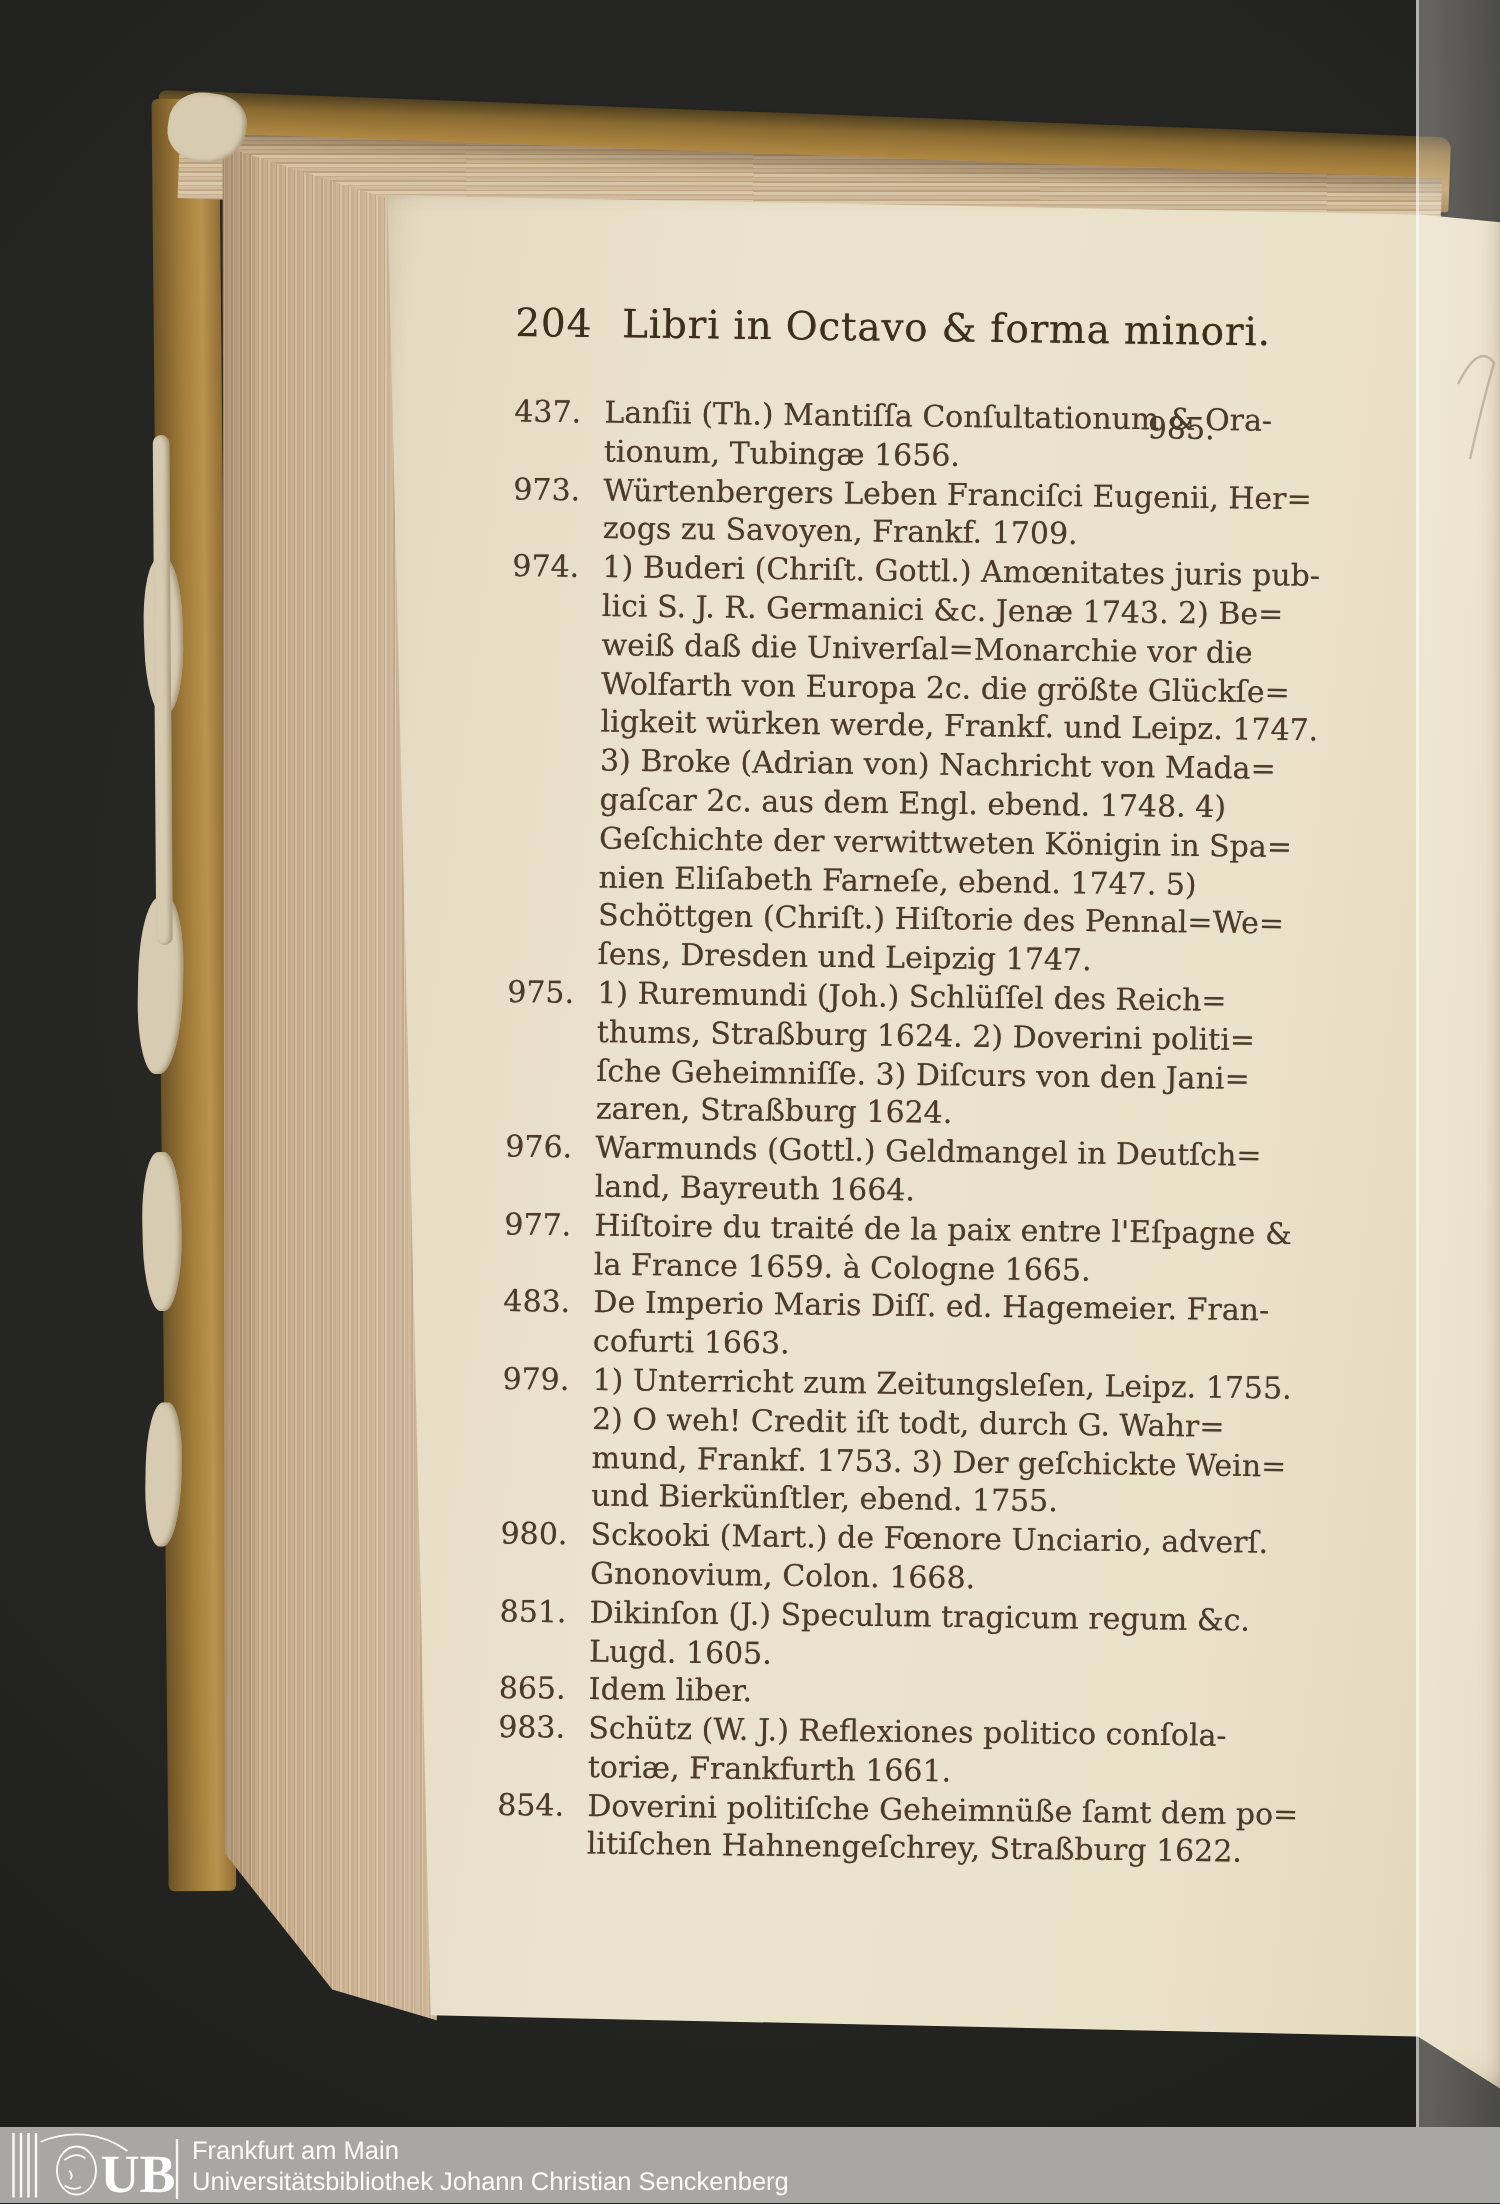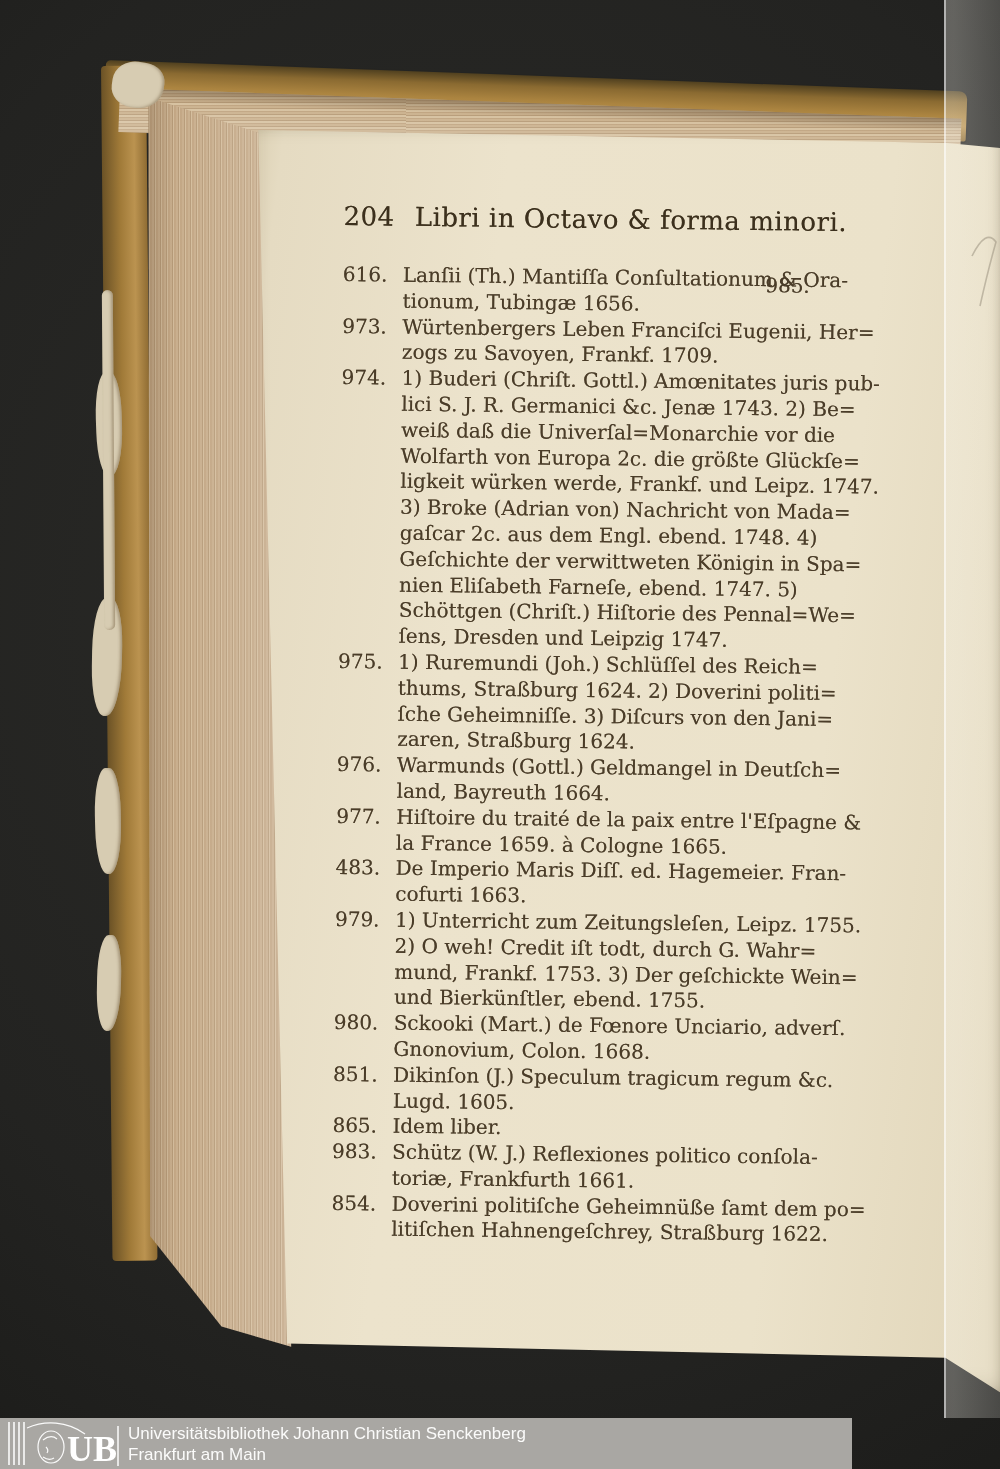--- a/index.html
+++ b/index.html
@@ -72,21 +72,21 @@
   .catchword{position:static;text-align:right;padding-right:58px;margin-top:5px;font-size:20px;line-height:26px;text-shadow:0 0 .5px rgba(60,48,28,.6);}
 
   
   .glass-strip{
     left:944px;top:0;width:56px;height:1418px;
     background:linear-gradient(90deg, rgba(255,255,255,.65) 0 2px, rgba(252,250,242,.30) 2px 10px, rgba(252,250,242,.20) 100%);
   }
   .pencil-mark{left:966px;top:210px;width:34px;height:130px;}
 
   
-  .footer{left:0;top:1418px;width:852px;height:51px;background:var(--footer-bar,#a9a7a3);}
+  .footer{left:0;top:1418px;width:1000px;height:51px;background:var(--footer-bar,#a9a7a3);}
   .footer-logo{left:5px;top:2px;width:120px;height:47px;}
   .footer-text{left:128px;top:5px;font-family:"Liberation Sans", sans-serif;font-size:17px;line-height:21px;color:#fbfbfa;}
   .footer-text div{position:static;white-space:nowrap;}
 </style>
 </head>
 <body>
 
 <div class="scene">
 
   <div class="cover-top"></div>
@@ -105,21 +105,21 @@
   <div class="page">
     <div class="page-inner">
 
       <div class="page-header">
         <span class="pgnum">204</span><span class="pgtitle">Libri in Octavo &amp; forma minori.</span>
       </div>
 
       <div class="entries-wrap">
         <div id="entries">
   <div class="entry">
-    <div class="entry-num">616.</div>
+    <div class="entry-num">437.</div>
     <div class="entry-lines">
                 <div class="entry-line">Lanſii (Th.) Mantiſſa Conſultationum &amp; Ora-</div>
                 <div class="entry-line">tionum, Tubingæ 1656.</div>
               </div>
   </div>
 
   <div class="entry">
     <div class="entry-num">973.</div>
     <div class="entry-lines">
                 <div class="entry-line">Würtenbergers Leben Franciſci Eugenii, Her=</div>
@@ -250,18 +250,18 @@
         <path d="M22,8 C40,0 62,1 80,14"></path>
         <ellipse cx="46" cy="27" rx="13" ry="16"></ellipse>
         <path d="M38,20 q8,-6 14,-1"></path>
         <path d="M41,27 q3,3 1,6"></path>
         <path d="M38,37 q6,4 11,1"></path>
       </g>
       <text x="62" y="41" font-family="Liberation Serif, serif" font-weight="bold" font-size="36" fill="#ffffff">UB</text>
       <line x1="113" y1="6" x2="113" y2="46" stroke="#ffffff" stroke-width="1.6" opacity="0.9"></line>
     </svg>
     <div class="footer-text">
+      <div>Frankfurt am Main</div>
       <div>Universitätsbibliothek Johann Christian Senckenberg</div>
-      <div>Frankfurt am Main</div>
     </div>
   </div>
 
 </div>
 
 </body></html>

